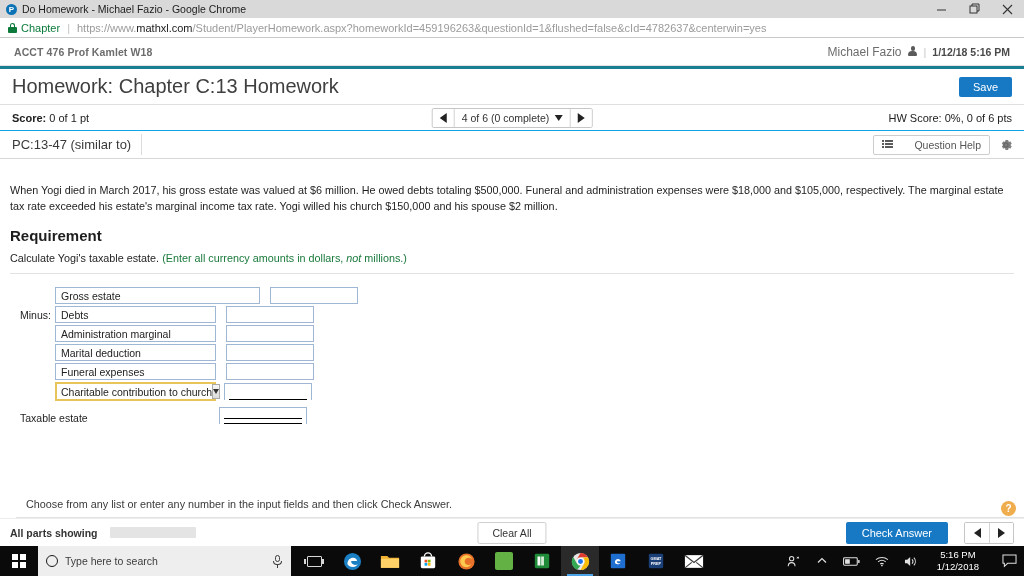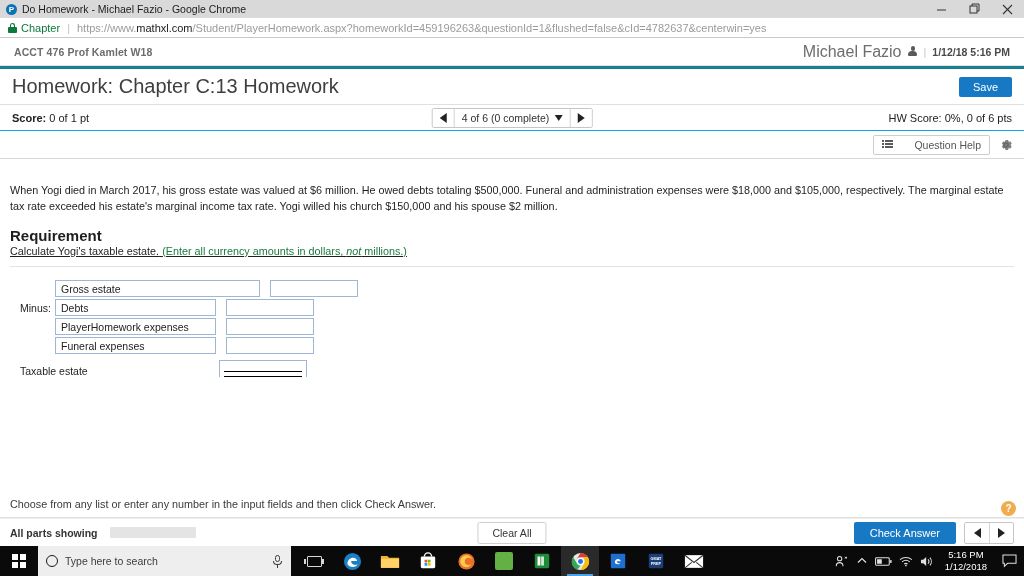--- a/index.html
+++ b/index.html
@@ -41,21 +41,21 @@
   .url-text { font-size: 11px; color: #9b9b9b; white-space: nowrap; }
   .url-text .dom { color: #202020; }
 
   
   .mxl-header {
     height: 28px; background: #fff; border-bottom: 1px solid #e3e3e3;
     display: flex; align-items: center; padding: 0 14px;
   }
   .course-name { font-size: 10.5px; font-weight: bold; color: #6d6d6d; letter-spacing: .1px; }
   .mxl-header .right { margin-left: auto; display: flex; align-items: center; gap: 6px; }
-  .user-name { font-size: 16px; color: #6d6d6d; }
+  .user-name { font-size: 12px; color: #6d6d6d; }
   .person-ico { width: 10px; height: 11px; position: relative; display: inline-block; }
   .person-ico .h { position: absolute; top: 0; left: 3px; width: 4.5px; height: 4.5px; border-radius: 50%; background: #5a5a5a; }
   .person-ico .b { position: absolute; bottom: 1px; left: 0.5px; width: 9px; height: 5px; border-radius: 4px 4px 1px 1px; background: #5a5a5a; }
   .hdr-sep { color: #c8c8c8; font-size: 11px; }
   .timestamp { font-size: 10.5px; font-weight: bold; color: #4a4a4a; }
 
   .teal-rule { height: 3px; background: #1b7f93; }
 
   
   .title-row {
@@ -114,21 +114,21 @@
   .list-ico i { position: absolute; left: 3px; width: 8px; height: 1.6px; background: #5b5b5b; }
   .list-ico i:nth-child(1) { top: 0; } .list-ico i:nth-child(2) { top: 3.2px; } .list-ico i:nth-child(3) { top: 6.4px; }
   .list-ico b { position: absolute; left: 0; width: 1.8px; height: 1.6px; background: #5b5b5b; }
   .list-ico b:nth-child(4) { top: 0; } .list-ico b:nth-child(5) { top: 3.2px; } .list-ico b:nth-child(6) { top: 6.4px; }
   .gear-ico { width: 16px; height: 16px; cursor: pointer; }
 
   
   .qbody { padding: 9px 10px 0 10px; background: #fff; }
   .qtext { font-size: 10.8px; color: #1e1e1e; line-height: 1.45; }
   .req-title { font-size: 15px; font-weight: bold; color: #1e1e1e; margin-top: 13px; }
-  .req-line { font-size: 10.8px; color: #1e1e1e; margin-top: 1px; text-decoration: underline; }
+  .req-line { font-size: 10.8px; color: #1e1e1e; margin-top: 8px; }
   .req-hint { color: #1a7a3c; }
   .req-hint i { font-style: italic; }
   .hr-light { height: 1px; background: #e2e2e2; margin: 9px 0 0 0; }
 
   
   .answers { margin-top: 12px; }
   .arow { display: flex; align-items: center; height: 19px; margin-bottom: 0; }
   .arow + .arow { margin-top: 0px; }
   .minus-cell { width: 45px; font-size: 10.5px; color: #1e1e1e; padding-left: 10px; }
   .lbl-box {
@@ -160,21 +160,21 @@
   }
   .val-box.dblunderline { position: relative; border-bottom: none; }
   .val-box.dblunderline::after {
     content: ""; position: absolute; left: 4px; right: 4px; bottom: 0px; height: 4px;
     border-top: 1.5px solid #000; border-bottom: 1.5px solid #000;
   }
   .taxable-lbl { width: 59px; font-size: 10.5px; color: #1e1e1e; padding-left: 10px; white-space: nowrap; }
 
   
   .foot-instr {
-    position: absolute; left: 0; right: 0; bottom: 58px;
+    position: absolute; left: 16px; right: 0; bottom: 58px;
     padding: 0 10px 7px 10px; font-size: 10.8px; color: #3a3a3a;
     border-bottom: 1px solid #e2e2e2;
   }
   .help-circle {
     position: absolute; right: 8px; bottom: 60px; width: 15px; height: 15px;
     border-radius: 50%; background: #f0ad4e; color: #fff; font-size: 10px;
     font-weight: bold; text-align: center; line-height: 15px; cursor: pointer;
   }
 
   
@@ -184,21 +184,21 @@
     border-top: 1px solid #ededed;
   }
   .parts-lbl { font-size: 10.5px; font-weight: bold; color: #333; margin-right: 12px; }
   .progress-track { width: 86px; height: 11px; background: #e4e4e4; border-radius: 1px; overflow: hidden; }
   .progress-fill { height: 100%; background: #3b88c8; }
   .clear-btn {
     position: absolute; left: 50%; transform: translateX(-50%);
     border: 1px solid #cfcfcf; background: #fff; font-size: 10.5px; color: #333;
     padding: 4px 14px; border-radius: 2px; cursor: pointer; font-family: inherit;
   }
-  .bottombar .right { margin-left: auto; display: flex; align-items: flex-start; gap: 8px; }
+  .bottombar .right { margin-left: auto; display: flex; align-items: flex-start; gap: 16px; }
   .check-btn {
     background: #1779c4; color: #fff; border: none; font-size: 11px;
     padding: 5px 16px; border-radius: 2px; cursor: pointer; font-family: inherit;
   }
   .pager { display: flex; border: 1px solid #c6c6c6; border-radius: 2px; overflow: hidden; }
   .pager-btn { width: 24px; height: 20px; display: flex; align-items: center; justify-content: center; background: #fff; cursor: pointer; }
   .pager-btn + .pager-btn { border-left: 1px solid #d4d4d4; }
 
   
   .taskbar {
@@ -224,21 +224,21 @@
     position: relative; cursor: pointer;
   }
   .tb-ico.active { background: #2a2a2a; }
   .tb-ico.active::after {
     content: ""; position: absolute; bottom: 0; left: 6px; right: 6px; height: 2px; background: #4ca3e8;
   }
   .taskview { width: 15px; height: 11px; border: 1.4px solid #d8d8d8; border-radius: 1px; position: relative; }
   .taskview::before { content: ""; position: absolute; left: -3.5px; top: 2px; width: 2px; height: 5px; background: #d8d8d8; }
   .taskview::after { content: ""; position: absolute; right: -3.5px; top: 2px; width: 2px; height: 5px; background: #d8d8d8; }
   .ico-sq { width: 18px; height: 18px; border-radius: 2px; display: flex; align-items: center; justify-content: center; font-size: 9px; color: #fff; font-weight: bold; }
-  .tray { margin-left: auto; display: flex; align-items: center; height: 30px; padding-right: 4px; gap: 7px; }
+  .tray { margin-left: auto; display: flex; align-items: center; height: 30px; padding-right: 4px; gap: 15px; }
   .tray-ico { color: #e8e8e8; display: flex; align-items: center; }
   .clock { color: #fff; font-size: 9.5px; line-height: 12px; text-align: center; padding: 0 4px; cursor: pointer; }
   .action-center { width: 22px; height: 30px; display: flex; align-items: center; justify-content: center; cursor: pointer; }
 
   
   .content-area { position: absolute; top: 174px; left: 0; right: 0; bottom: 88px; background: #fff; }
 </style>
 </head>
 <body>
 
@@ -309,20 +309,21 @@
     </span>
     <span class="qnav-arrow right">
         <span class="tri r"></span>
       </span>
   </span>
 
   <span class="hw-score"><b>HW Score:</b> <span>0%, 0 of 6 pts</span></span>
 </div>
 
 <div class="qid-row">
+  <span class="qid-chip">PC:13-47 (similar to)</span>
   <span class="right">
     <button class="qhelp-btn">
       <span class="list-ico">
           <i></i>
           <i></i>
           <i></i>
           <b></b>
           <b></b>
           <b></b>
         </span>
@@ -356,31 +357,46 @@
       </div>
 
       <div class="arow">
         <span class="minus-cell">Minus:</span>
         <span class="lbl-box w2" style="margin-left:0">Debts</span>
         <span class="val-box"></span>
       </div>
 
       <div class="arow">
         <span class="minus-cell"></span>
-        <span class="lbl-box w2" style="margin-left:0">PlayerHomework expenses</span>
+        <span class="lbl-box w2" style="margin-left:0">Administration marginal</span>
         <span class="val-box"></span>
       </div>
 
+      <div class="arow">
+        <span class="minus-cell"></span>
+        <span class="lbl-box w2" style="margin-left:0">Marital deduction</span>
+        <span class="val-box"></span>
+      </div>
 
       <div class="arow">
         <span class="minus-cell"></span>
         <span class="lbl-box w2" style="margin-left:0">Funeral expenses</span>
         <span class="val-box"></span>
       </div>
 
+      <div class="arow" style="height:21px">
+        <span class="minus-cell"></span>
+        <span class="select-box">
+          <span class="txt">Charitable contribution to church</span>
+          <span class="select-arrow">
+              <span class="tri d"></span>
+            </span>
+        </span>
+        <span class="val-box underline" style="margin-left:8px"></span>
+      </div>
 
       <div class="arow" style="height:22px; align-items:flex-end">
         <span class="taxable-lbl">Taxable estate</span>
         <span class="val-box dblunderline" style="margin-left:150px"></span>
       </div>
 
     </div>
   </div>
 </div>
 

